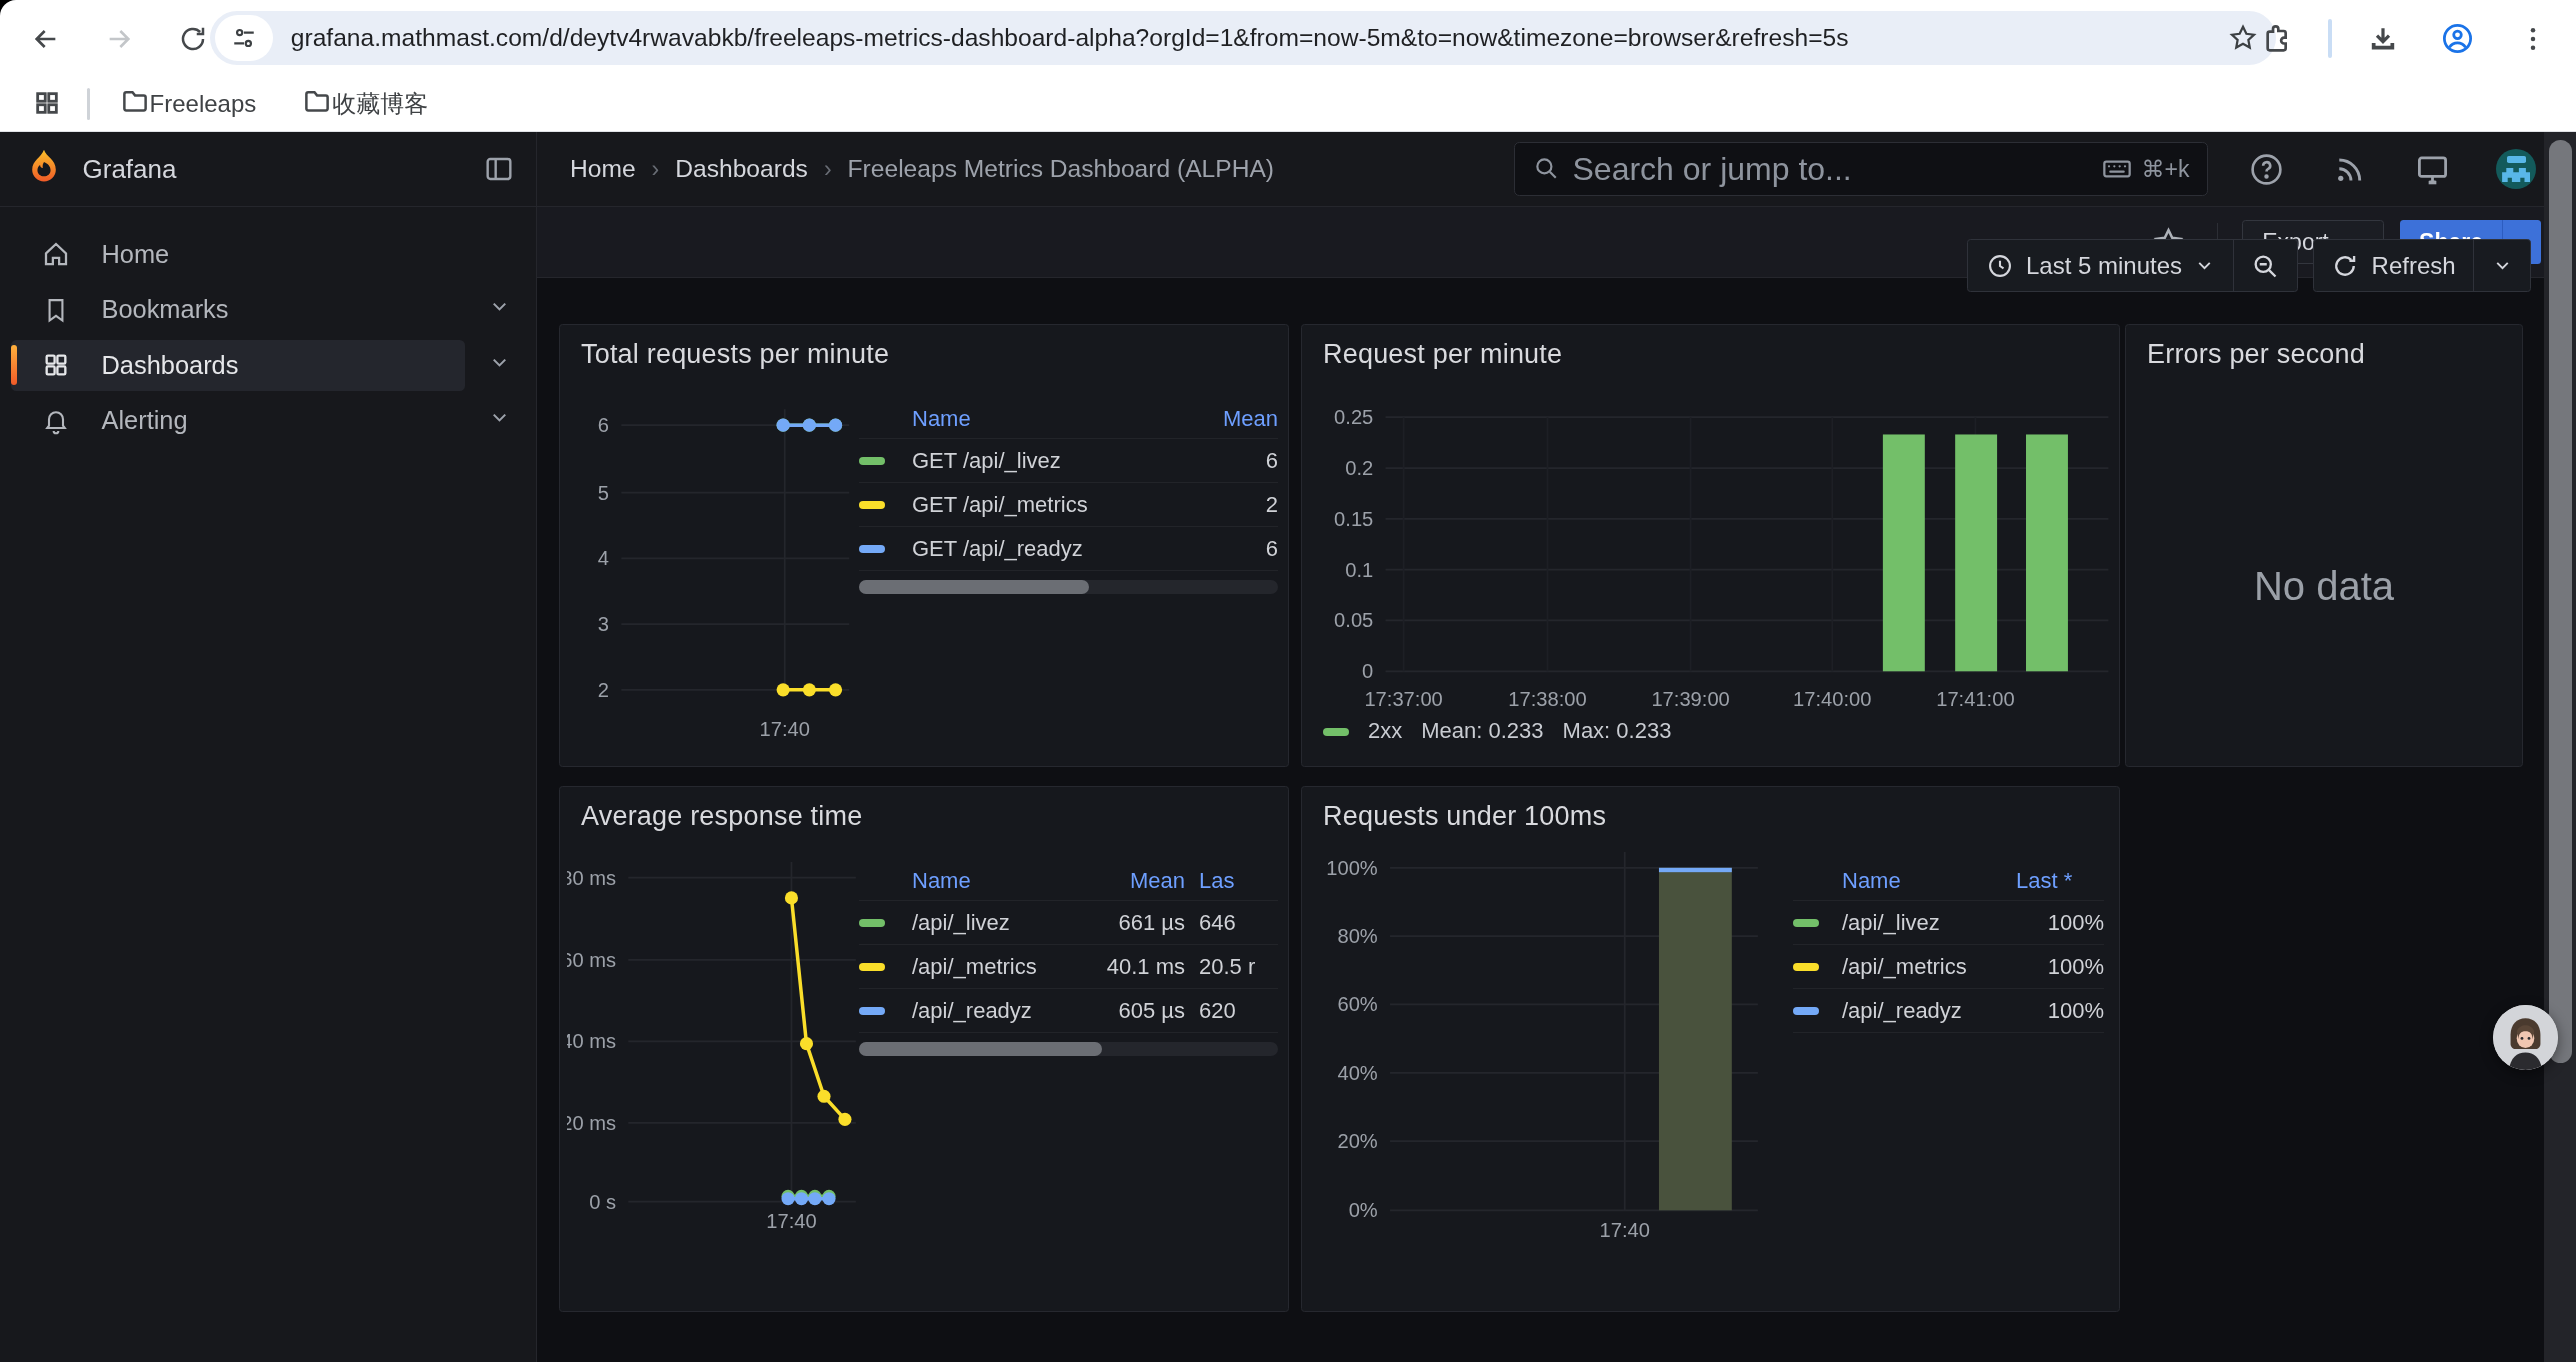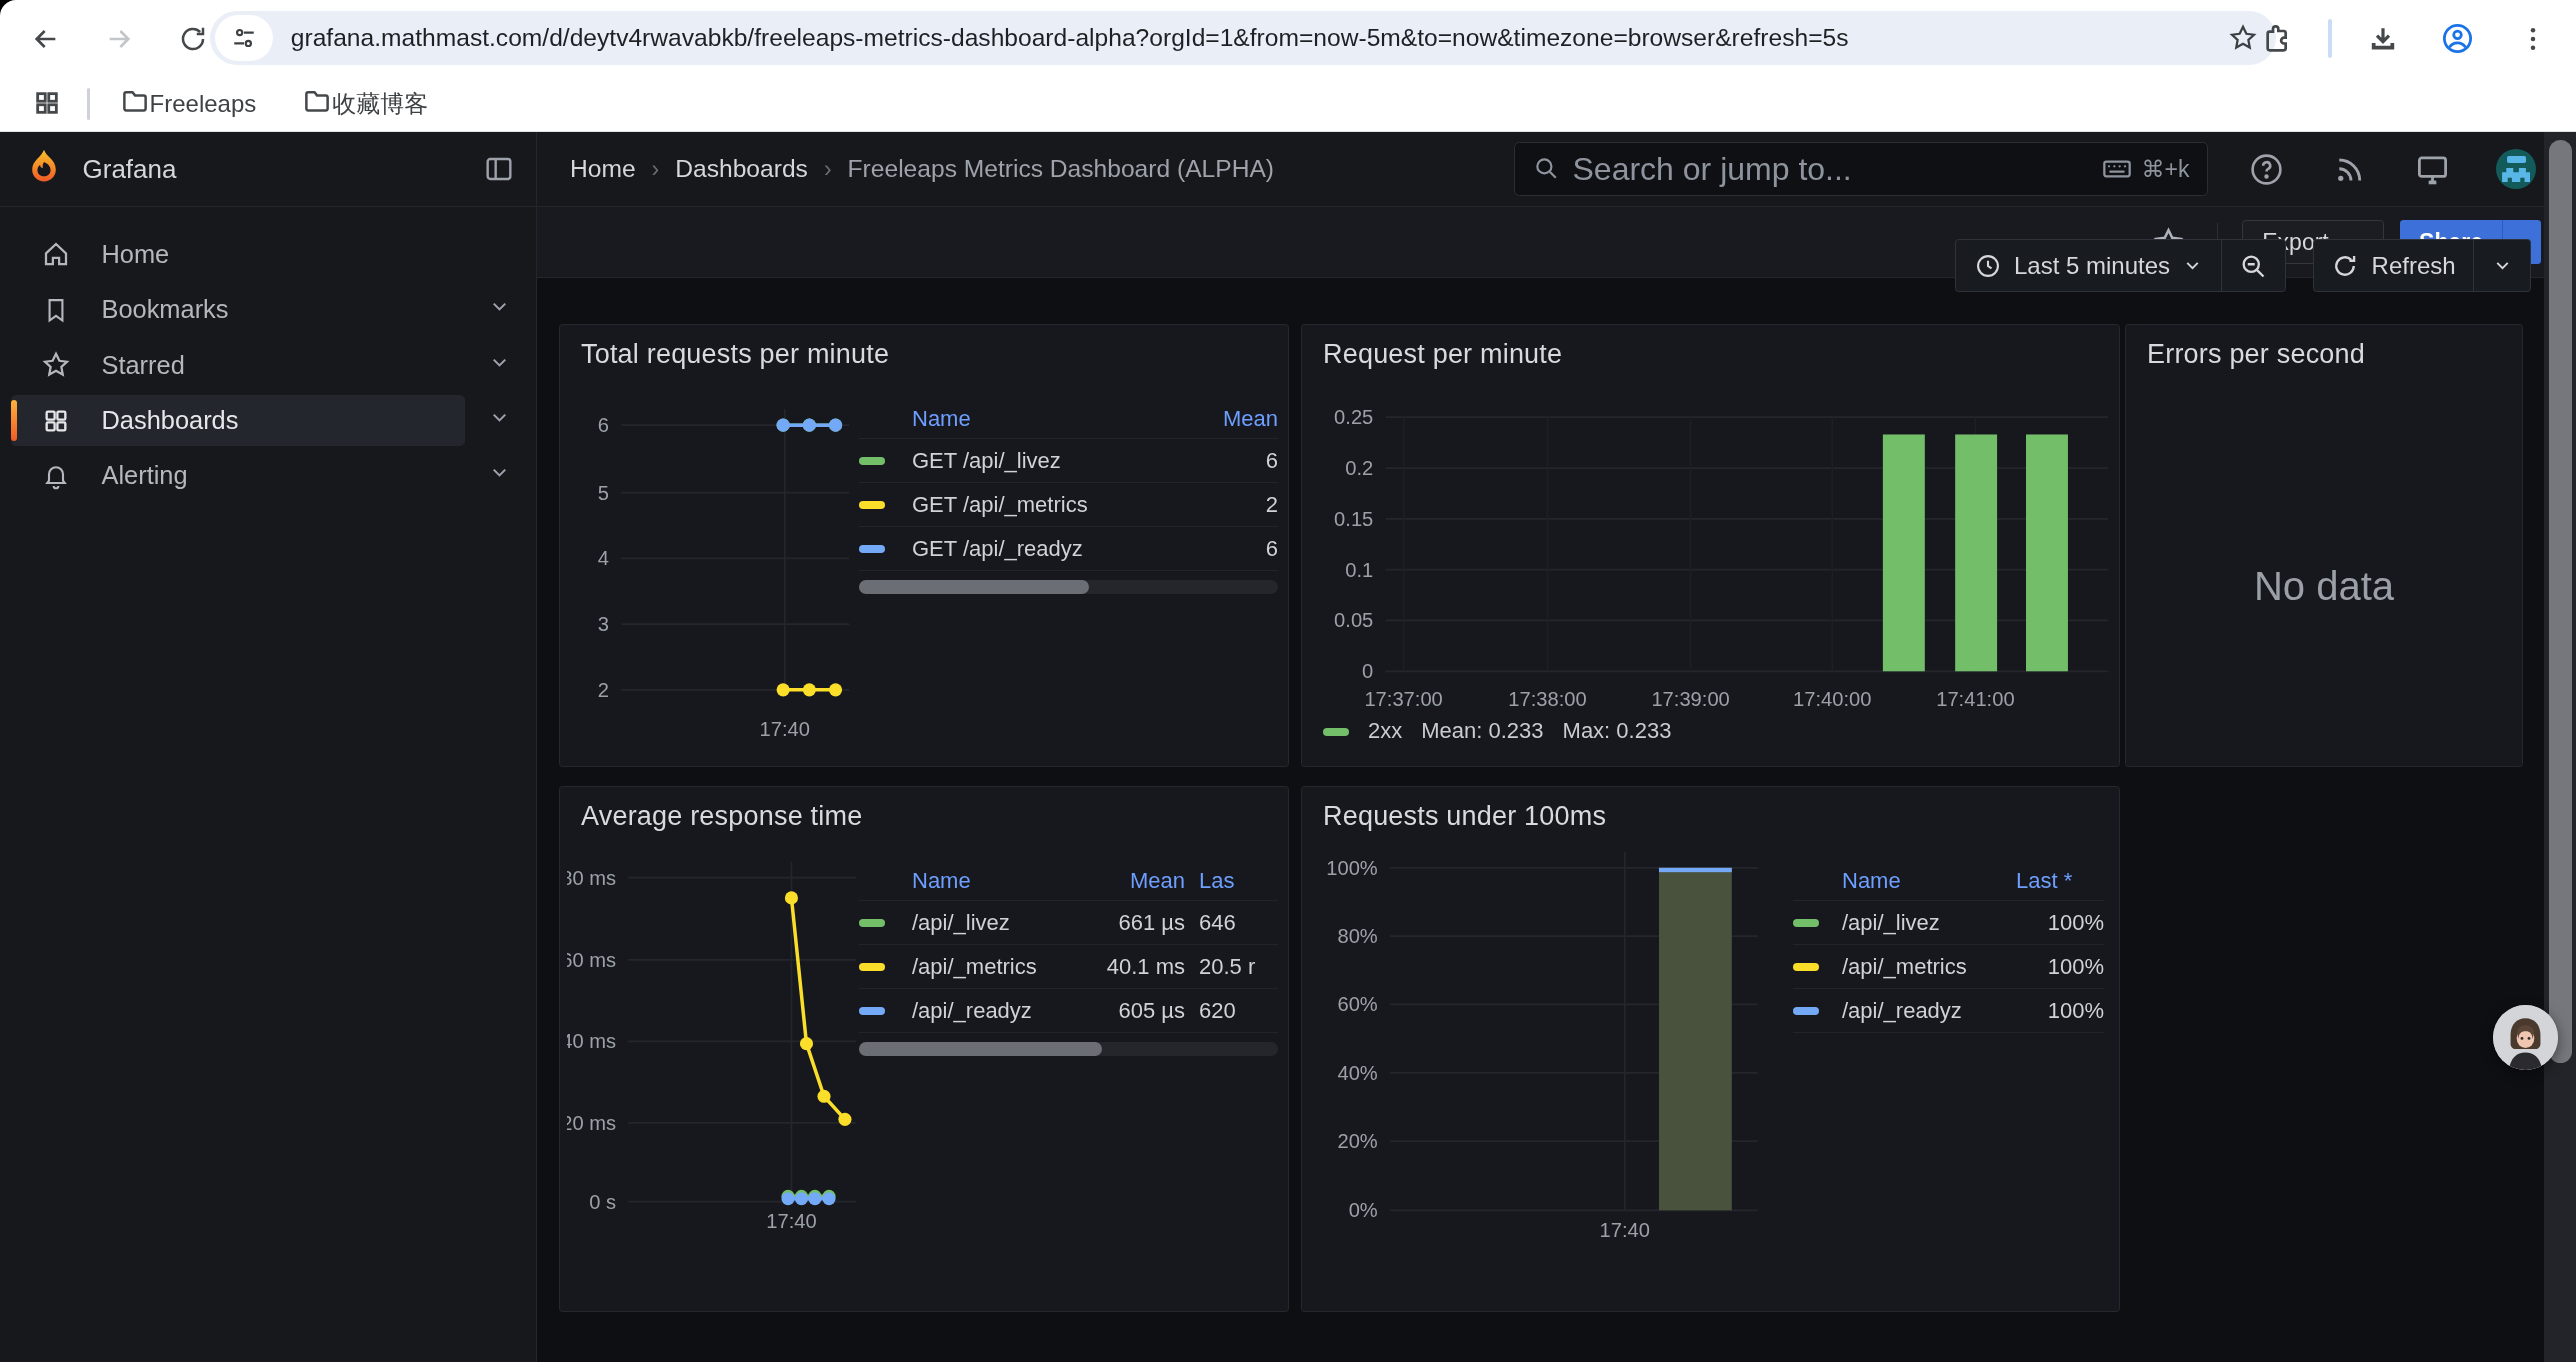--- a/index.html
+++ b/index.html
@@ -52,21 +52,21 @@
   .snav-chev{position:absolute;left:477px;color:#9da2ab;}
   .main{position:relative;flex:1;background:#0e0f13;}
   .toolbar2{position:absolute;left:0;top:0;width:100%;height:71px;background:#191a20;border-bottom:0.9px solid #25262c;display:flex;align-items:center;justify-content:flex-end;padding-right:35px;box-sizing:border-box;gap:16px;}
   .t2-star{width:46px;height:46px;display:flex;align-items:center;justify-content:center;color:#aeb2b9;}
   .t2-div{width:0.9px;height:39px;background:#2c2e35;margin:0 8.8px;}
   .btn{height:44px;display:inline-flex;align-items:center;gap:12.3px;border-radius:3.5px;font-size:23px;padding:0 19px;box-sizing:border-box;}
   .btn.ghost{border:0.9px solid #33363e;background:#1b1d23;color:#d5d7dd;}
   .btn.primary{background:#3d71d9;color:#ffffff;border-radius:3.5px 0 0 3.5px;font-weight:bold;}
   .btn.primary-chev{background:#3d71d9;color:#fff;width:39px;height:44px;display:inline-flex;align-items:center;justify-content:center;border-radius:0 3.5px 3.5px 0;border-left:0.9px solid #2c5cc0;margin-left:0;}
   .sharewrap{display:flex;}
-  .timebar{position:absolute;right:45px;top:32px;display:flex;gap:27px;}
+  .timebar{position:absolute;right:45px;top:32px;display:flex;gap:15px;}
   .tgroup{display:flex;align-items:center;height:51px;background:#181b20;border:0.9px solid #2f323a;border-radius:3.5px;color:#d5d7dd;font-size:24px;}
   .tseg{display:flex;align-items:center;gap:12.3px;padding:0 17.5px;height:100%;}
   .tsep{width:0.9px;height:100%;background:#2f323a;}
 
   
   .panel{position:absolute;background:#16181d;border:0.9px solid #26282f;border-radius:3.5px;box-sizing:border-box;}
   .ptitle{position:absolute;left:21px;top:14px;font-size:27px;color:#d9dade;font-weight:500;letter-spacing:0.2px;}
   .nodata{position:absolute;left:0;right:0;top:219px;text-align:center;color:#9ba0a8;font-size:40px;margin-top:20px;}
   .chart-host{position:absolute;}
   .ltable{position:absolute;font-size:22px;color:#d0d2d7;}
@@ -265,31 +265,20 @@
             </span>
             <span>Home</span>
           </div>
           <div class="snav-item">
             <span class="ic">
               <svg width="28" height="28" viewBox="0 0 24 24" fill="none" stroke="currentColor" stroke-width="1.8">
                 <path d="M6.5 3.5h11V21L12 17l-5.5 4z"></path>
               </svg>
             </span>
             <span>Bookmarks</span>
-            <span class="snav-chev"><svg width="23" height="23" viewBox="0 0 24 24" fill="none" stroke="currentColor" stroke-width="2.2">
-                <path d="M6 9l6 6 6-6"></path>
-              </svg></span>
-          </div>
-          <div class="snav-item">
-            <span class="ic">
-              <svg width="30" height="30" viewBox="0 0 24 24" fill="none" stroke="currentColor" stroke-width="1.8">
-                <path d="M12 3l2.7 5.6 6.1.8-4.5 4.2 1.1 6-5.4-3-5.4 3 1.1-6L3.2 9.4l6.1-.8z"></path>
-              </svg>
-            </span>
-            <span>Starred</span>
             <span class="snav-chev"><svg width="23" height="23" viewBox="0 0 24 24" fill="none" stroke="currentColor" stroke-width="2.2">
                 <path d="M6 9l6 6 6-6"></path>
               </svg></span>
           </div>
           <div class="snav-item active">
             <span class="ic">
               <svg width="28" height="28" viewBox="0 0 24 24" fill="none" stroke="currentColor" stroke-width="2">
                 <rect x="4" y="4" width="6.8" height="6.8" rx="1"></rect>
                 <rect x="13.2" y="4" width="6.8" height="6.8" rx="1"></rect>
                 <rect x="4" y="13.2" width="6.8" height="6.8" rx="1"></rect>

